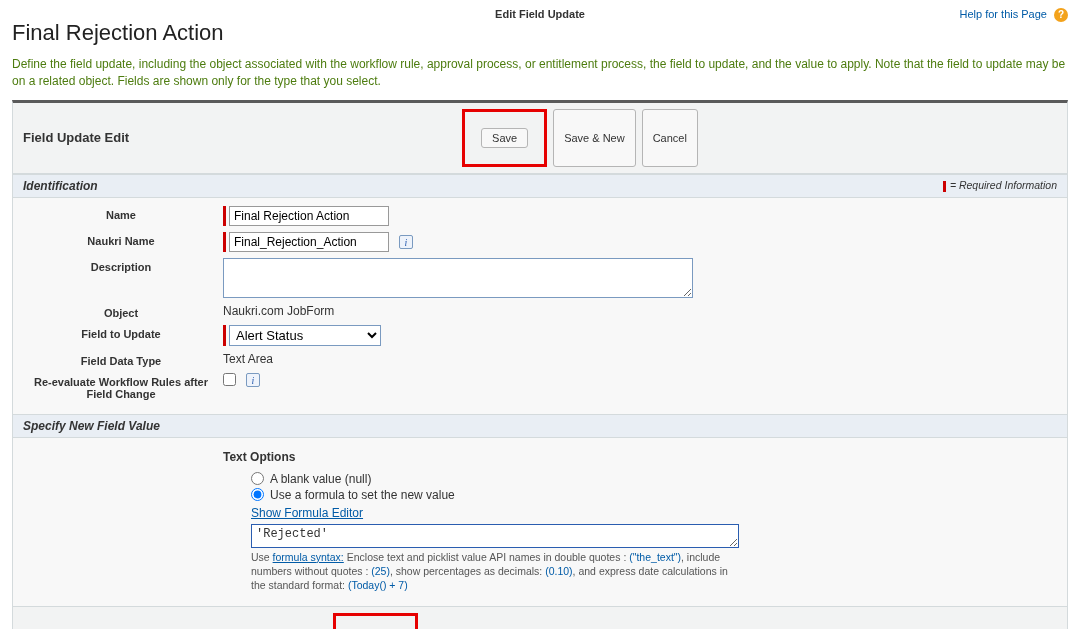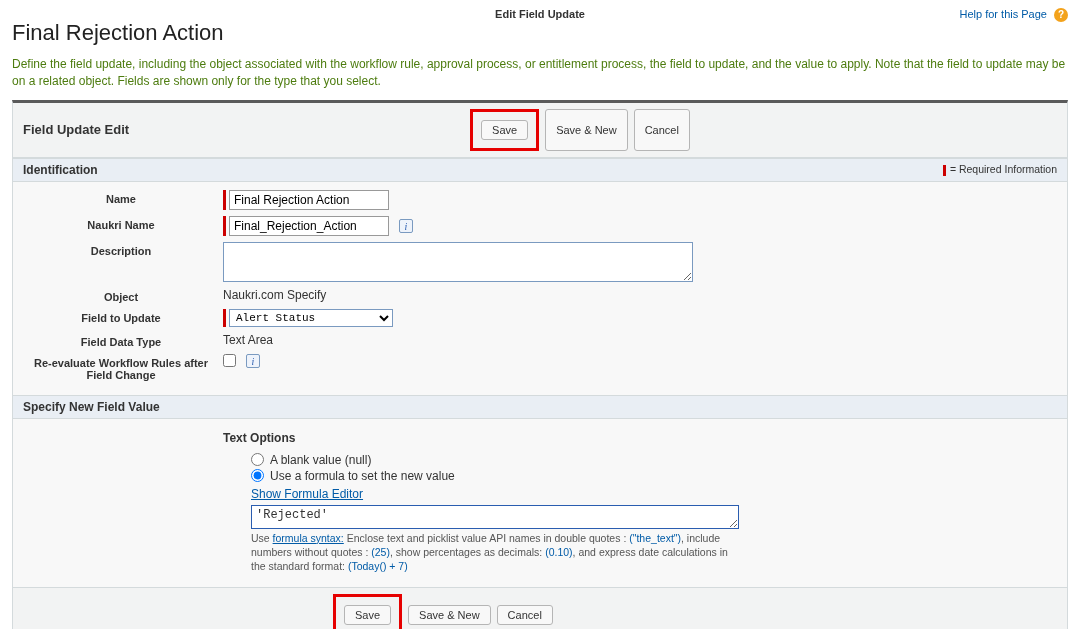--- a/index.html
+++ b/index.html
@@ -43,35 +43,36 @@
     border: 1px solid #b5b5b5;
     border-radius: 3px;
     padding: 3px 10px;
     font-size: 11px;
     color: #333;
     cursor: pointer;
     font-family: inherit;
   }
   .btn-highlight-box {
     border: 3px solid #e60000;
-    padding: 8px;
+    padding: 16px;
     display: inline-flex;
   }
 
   .section-bar {
     background: #e9eef4;
     border-top: 1px solid #d4dadc;
     border-bottom: 1px solid #d4dadc;
     padding: 4px 10px;
     font-weight: bold;
     color: #333;
     font-size: 12px;
     display: flex;
     justify-content: space-between;
     align-items: center;
+    font-style: italic;
   }
   .required-info { font-weight: normal; font-size: 10.5px; color: #333; }
   .req-bar-inline {
     display: inline-block; width: 3px; height: 11px; background: #c00;
     vertical-align: middle; margin-right: 4px;
   }
 
   .form-body { padding: 8px 10px; background: #f8f8f8; }
   .form-row { display: flex; align-items: flex-start; margin-bottom: 6px; }
   .form-label {
@@ -86,22 +87,22 @@
   .input-wrap { display: inline-flex; align-items: stretch; }
   input[type="text"].txt {
     border: 1px solid #999; padding: 2px 4px; font-size: 12px; width: 160px;
     font-family: inherit;
   }
   textarea.txtarea {
     border: 1px solid #7a9ac0; padding: 2px 4px; font-size: 12px;
     width: 470px; height: 40px; resize: both; font-family: inherit;
   }
   select.sel {
-    border: 1px solid #7a9ac0; padding: 1px 2px; font-size: 11px; width: 164px;
-    font-family: Liberation Mono, monospace; background:#fff;
+    border: 1px solid #7a9ac0; padding: 1px 2px; font-size: 13px; width: 152px;
+    font-family: Liberation Sans, sans-serif; background:#fff;
   }
   .info-icon {
     display:inline-block; width:14px; height:14px; border:1px solid #7a9ac0;
     border-radius:2px; background:#eef3fb; color:#2a5db0; font-family:Georgia,serif;
     font-style:italic; font-size:10px; line-height:13px; text-align:center;
     margin-left:4px; cursor:pointer;
   }
   input[type="checkbox"].chk { margin:0; }
 
   .text-options-heading { font-weight:bold; font-size:12px; margin: 4px 0 8px 0; }
@@ -189,21 +190,21 @@
     <div class="form-row">
       <div class="form-label">Description</div>
       <div class="form-value">
         <textarea class="txtarea" style=""></textarea>
       </div>
     </div>
 
     <div class="form-row">
       <div class="form-label">Object</div>
       <div class="form-value">
-        <span>Naukri.com Specify</span>
+        <span>Naukri.com JobForm</span>
       </div>
     </div>
 
     <div class="form-row">
       <div class="form-label">Field to Update</div>
       <div class="form-value">
         <span class="input-wrap">
             <span class="req-marker"></span>
           <select class="sel">
             <option>Alert Status</option>

